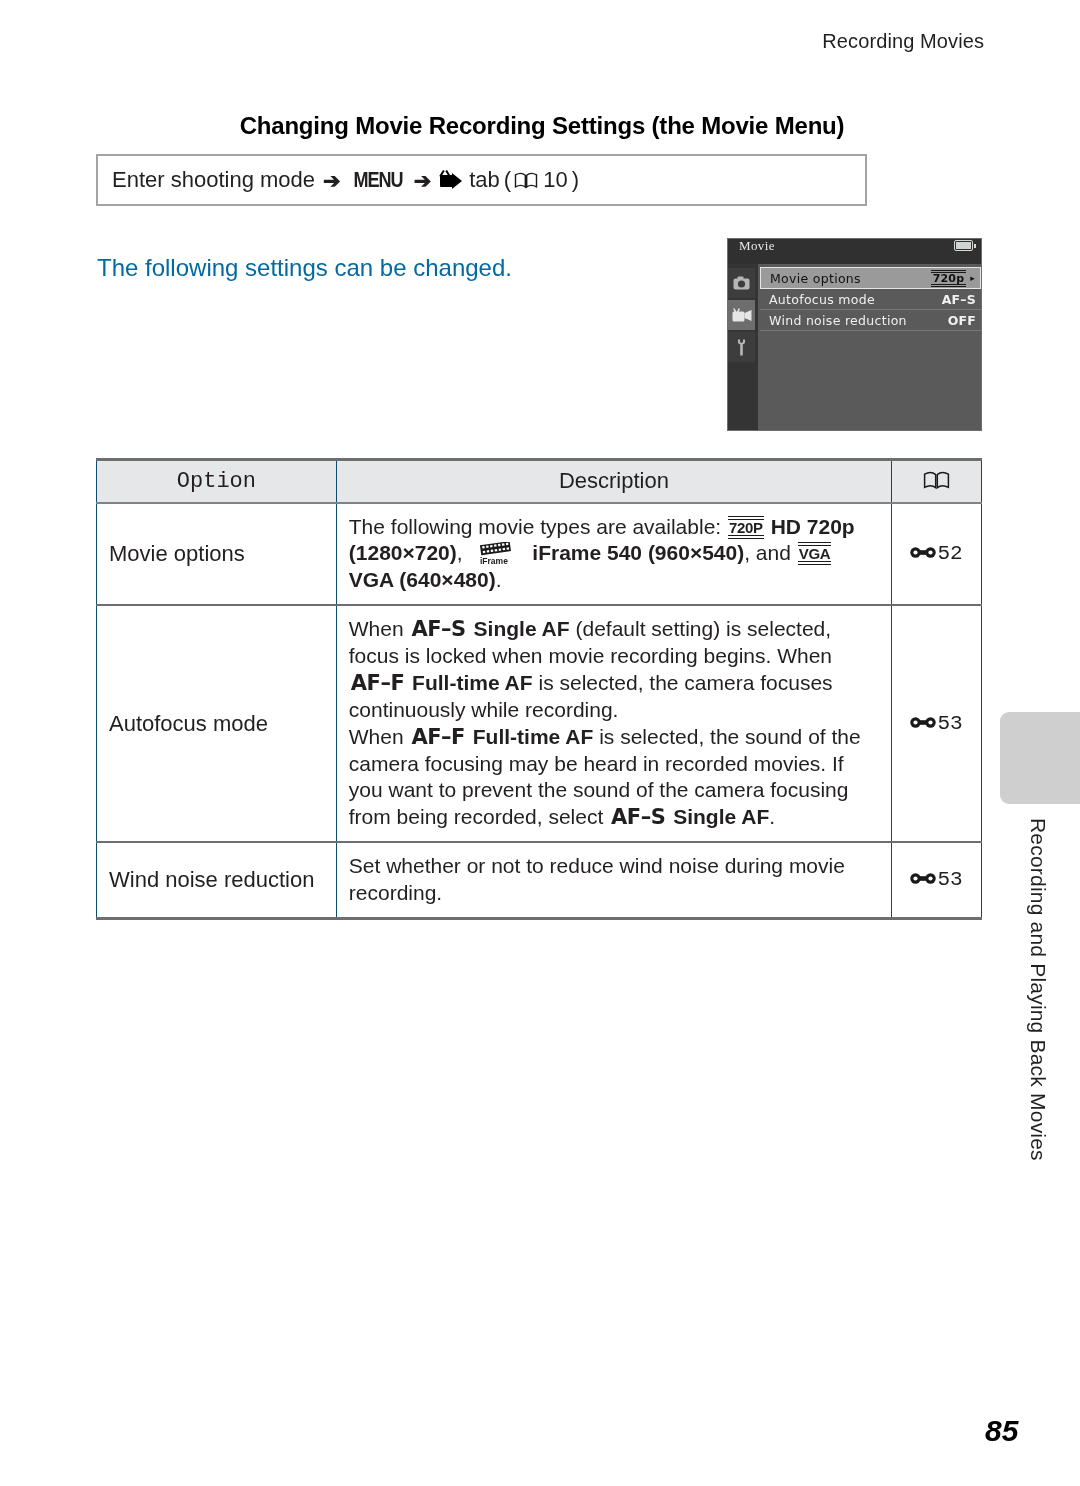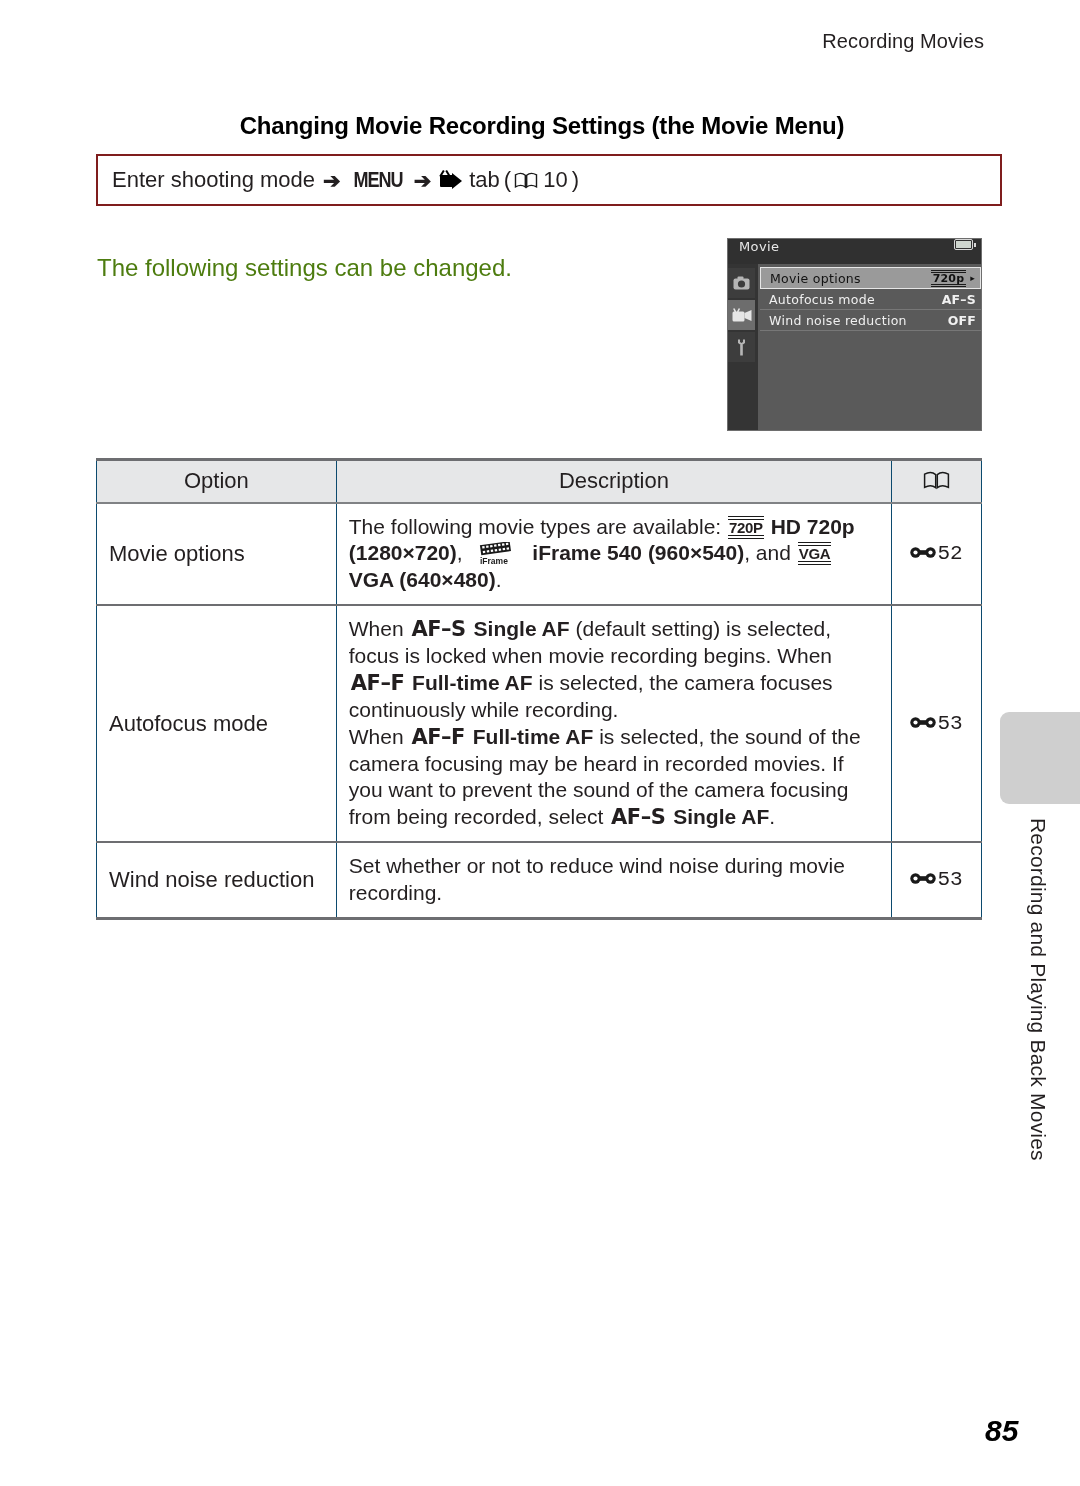--- a/index.html
+++ b/index.html
@@ -39,23 +39,23 @@
     letter-spacing: -0.2px;
     white-space: nowrap;
     text-align: center;
   }
 
   
   .nav-box {
     position: absolute;
     top: 154px;
     left: 96px;
-    width: 906px;
+    width: 771px;
     height: 52px;
-    border: 2px solid #7f1d1d;
+    border: 2px solid #a3a3a3;
     box-sizing: border-box;
     display: flex;
     align-items: center;
   }
   .nav-line {
     font-size: 22px;
     color: #231f20;
     padding-left: 12px;
     display: flex;
     align-items: center;
@@ -119,43 +119,45 @@
   }
   .book-icon svg { display: block; }
 
   
   .intro-text {
     position: absolute;
     top: 230px;
     left: 97px;
     width: 580px;
     font-size: 24px;
-    color: #4d7c0f;
+    color: #0369a1;
   }
 
   
   .cam-screen {
     position: absolute;
     top: 238px;
     left: 727px;
     width: 255px;
     height: 193px;
     background: #4a4a4a;
     border: 1px solid #6e6e6e;
     box-sizing: border-box;
     font-family: "DejaVu Sans", sans-serif;
     overflow: hidden;
   }
   .cam-titlebar {
     height: 25px;
     background: #303030;
     display: flex;
+    align-items: center;
     justify-content: space-between;
     padding: 0 8px 12px 11px;
     box-sizing: border-box;
+    font-family: Liberation Serif, serif;
   }
   .cam-title {
     color: #e8e8e8;
     font-size: 13px;
     letter-spacing: 0.4px;
   }
   .battery {
     width: 19px; height: 11px;
     border: 1.5px solid #d8d8d8;
     border-radius: 2px;
@@ -253,21 +255,21 @@
   }
   .tbl thead th {
     background: #e6e7e8;
     font-weight: normal;
     font-size: 22px;
     height: 43px;
     text-align: center;
     border-top: 3px solid #6d6e71;
     border-bottom: 2px solid #808285;
   }
-  .col-option  { width: 240px; }
+  .col-option  { width: 240px; font-family: Liberation Mono, monospace; }
   .col-desc    { width: 556px; }
   .col-ref     { width: 90px; }
   .tbl tbody td {
     border-bottom: 2px solid #6d6e71;
     padding: 10px 12px;
   }
   .tbl tbody tr:last-child td {
     border-bottom: 3px solid #6d6e71;
   }
   td.c-option { text-align: left; padding-left: 17px; font-size: 22px; }

